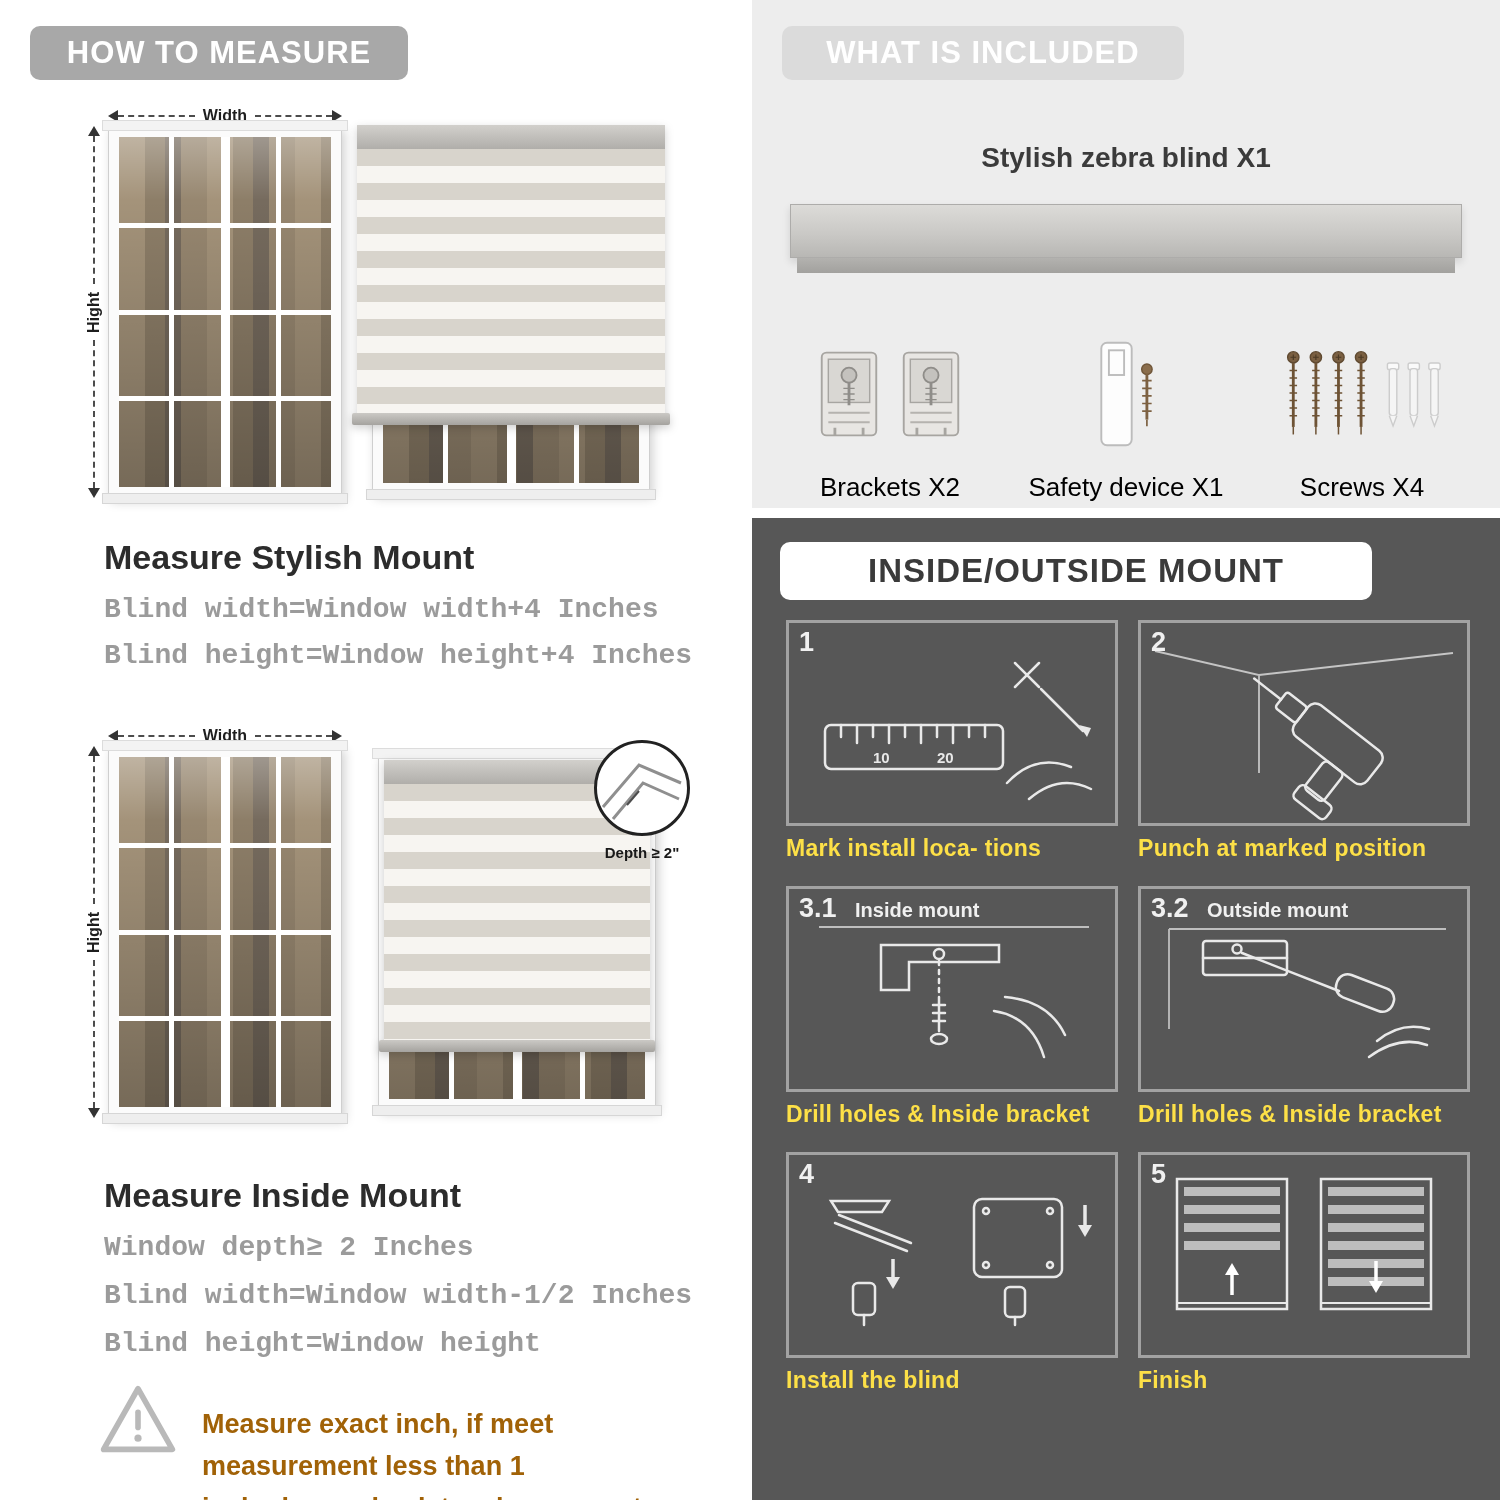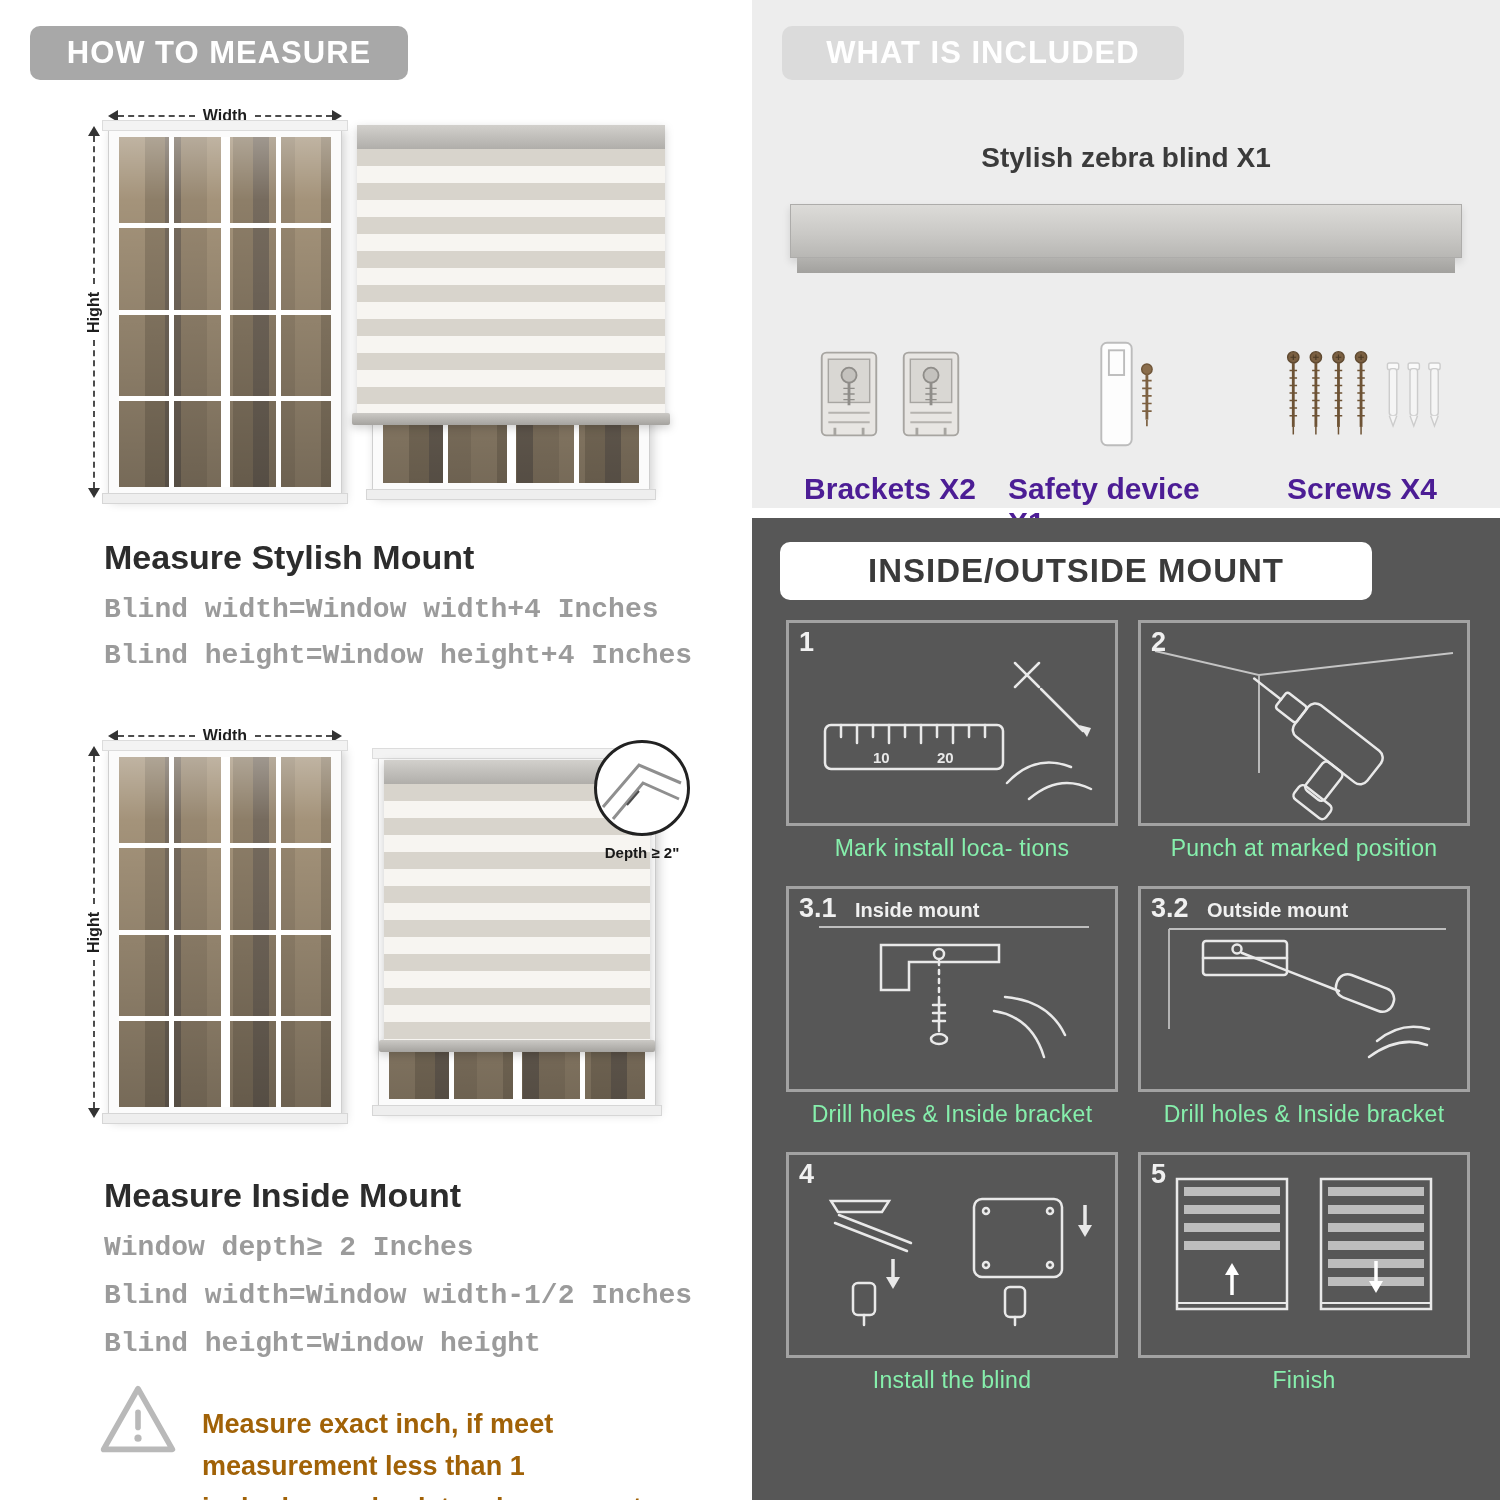--- a/index.html
+++ b/index.html
@@ -87,30 +87,30 @@
   .blind-label { position:absolute; top:142px; left:0; width:100%; text-align:center;
                  font-size:28px; font-weight:bold; color:#3b3b3b; }
   .headrail { position:absolute; left:38px; top:204px; width:672px; }
   .hr-main { height:54px; background:linear-gradient(180deg,#dcdbd8 0%,#cac9c6 55%,#b8b7b4 100%);
              border:1px solid #adacaa; box-shadow:0 4px 8px rgba(0,0,0,.12); }
   .hr-lip { height:15px; margin:0 7px; background:linear-gradient(#b3b2af,#a2a19e); }
 
   .items { position:absolute; left:20px; top:328px; width:708px; display:flex; }
   .item { flex:1; display:flex; flex-direction:column; align-items:center; }
   .item-art { height:132px; display:flex; align-items:center; justify-content:center; gap:16px; }
-  .item-label { margin-top:12px; font-size:30px; font-weight:bold; color:#4c1d95; }
+  .item-label { margin-top:12px; font-size:26px; font-weight:normal; color:#000000; }
 
   
   .steps { position:absolute; left:34px; top:102px; width:684px; display:grid;
            grid-template-columns:332px 332px; column-gap:20px; row-gap:24px; }
   .panel { position:relative; height:206px; border:3px solid #a2a2a2; }
   .pnum { position:absolute; left:10px; top:4px; font-size:27px; font-weight:bold; color:#f0f0f0; z-index:2; }
   .psub { position:absolute; left:66px; top:10px; font-size:20px; font-weight:bold; color:#f0f0f0; z-index:2; }
   .panel svg { display:block; width:100%; height:100%; }
-  .caption { margin-top:9px; font-size:23px; font-weight:normal; color:#86efac; letter-spacing:0.3px;text-align:center; }
+  .caption { margin-top:9px; font-size:23px; font-weight:bold; color:#fde047; letter-spacing:0.3px; }
 </style>
 </head>
 <body>
 
 <div class="page">
 
   <div class="left">
     <div class="banner banner-measure">HOW TO MEASURE</div>
 
     <div class="group" id="group-outside">

